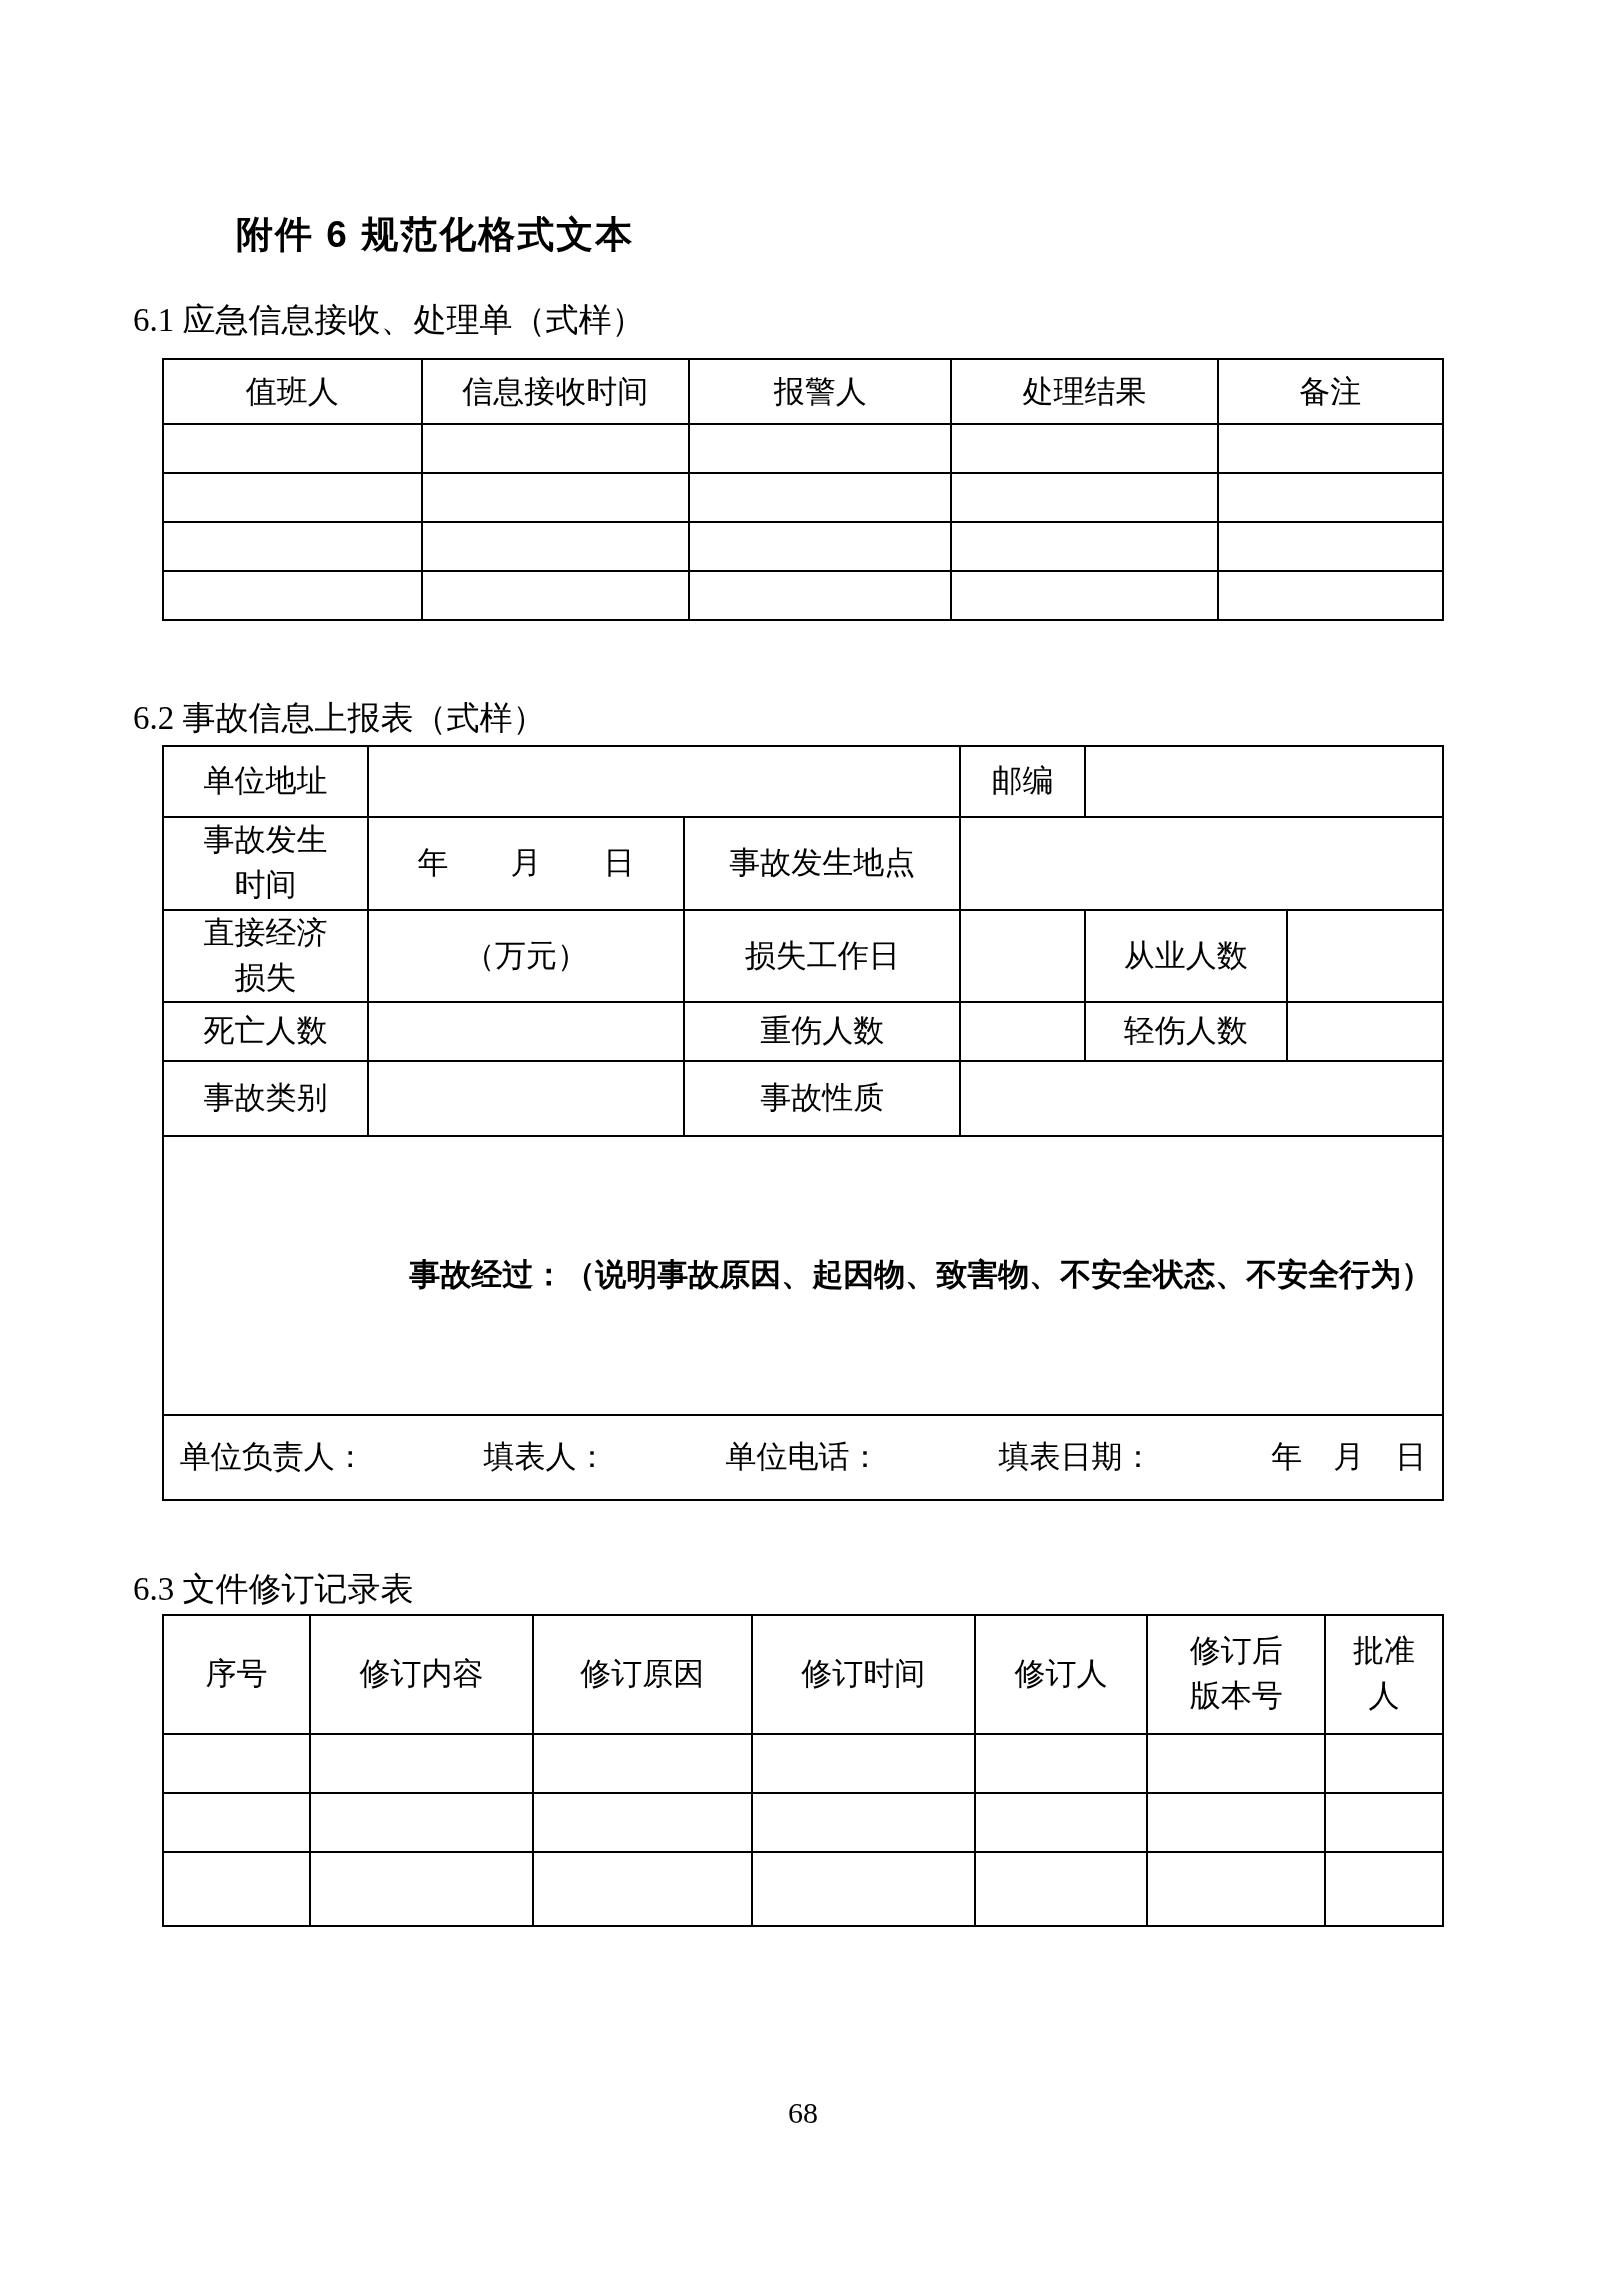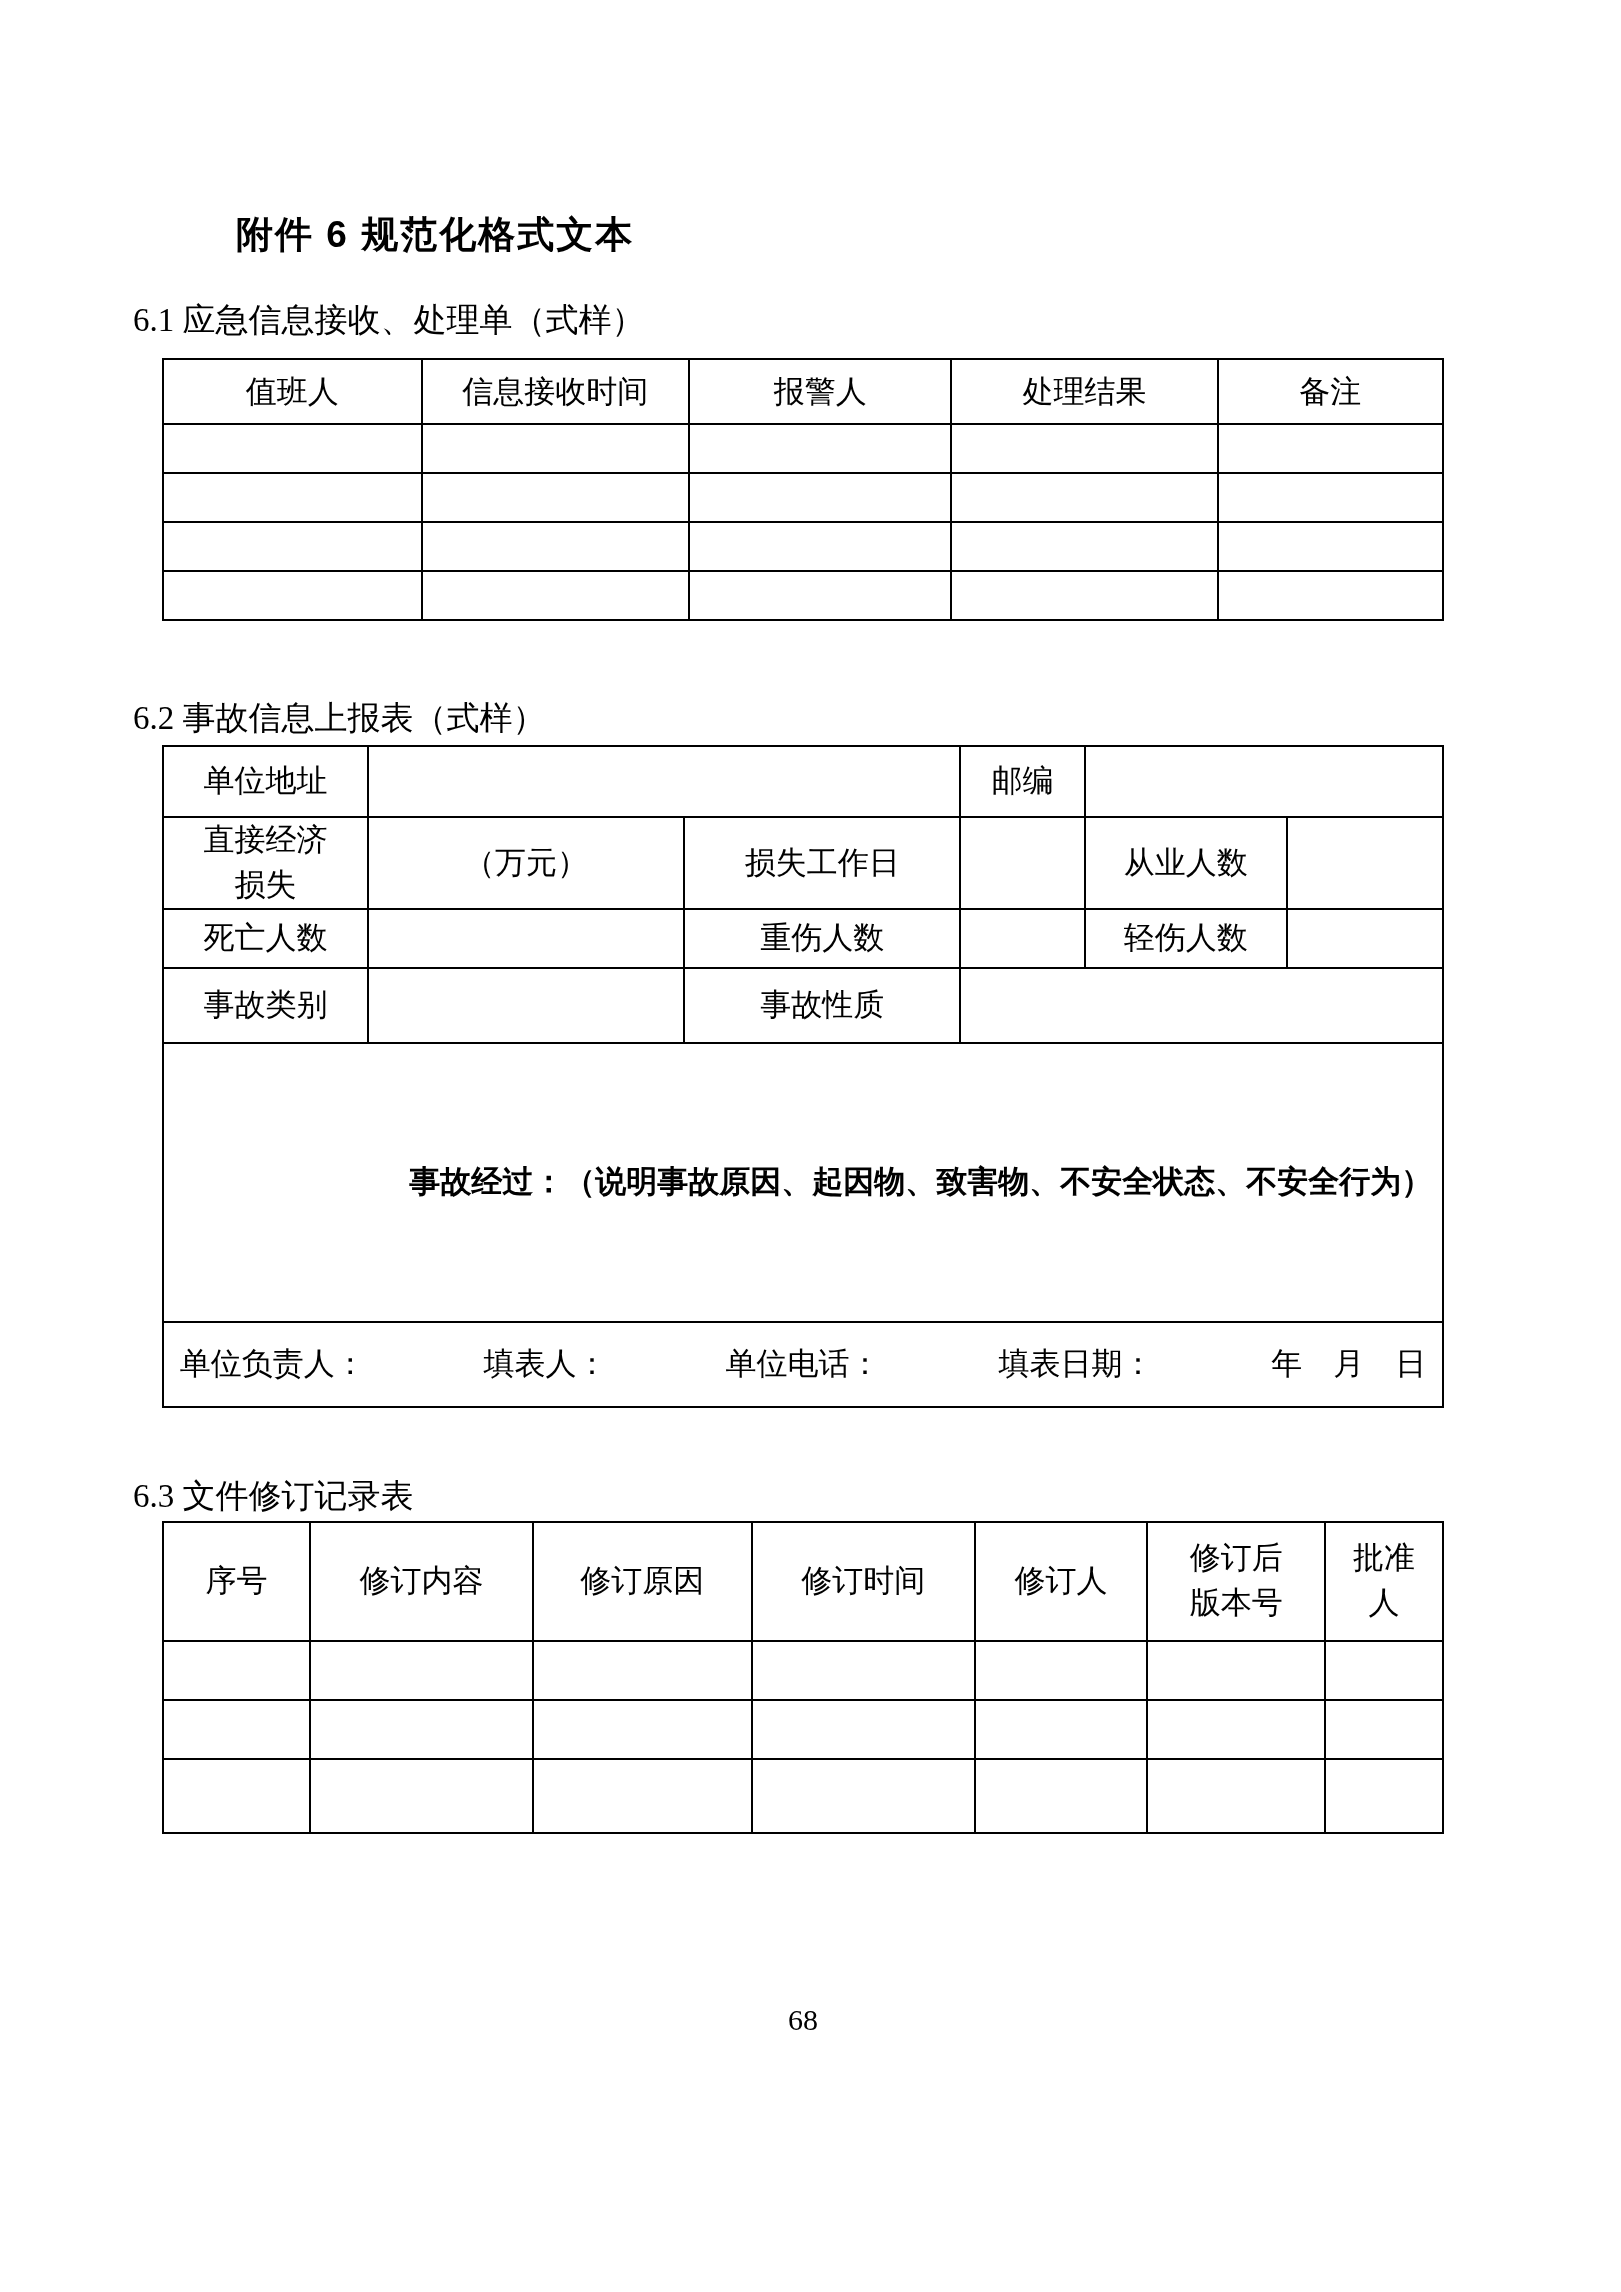--- a/index.html
+++ b/index.html
@@ -155,20 +155,27 @@
           <col style="width:15.8%">
           <col style="width:12.2%">
       </colgroup>
       <tbody>
         <tr class="r2">
           <td>单位地址</td>
           <td colspan="2"></td>
           <td>邮编</td>
           <td colspan="2"></td>
         </tr>
+        <tr class="r3">
+          <td class="twoline">事故发生
+时间</td>
+          <td class="pre">年　　月　　日</td>
+          <td>事故发生地点</td>
+          <td colspan="3"></td>
+        </tr>
         <tr class="r4">
           <td class="twoline">直接经济
 损失</td>
           <td>（万元）</td>
           <td>损失工作日</td>
           <td></td>
           <td>从业人数</td>
           <td></td>
         </tr>
         <tr class="r5">

